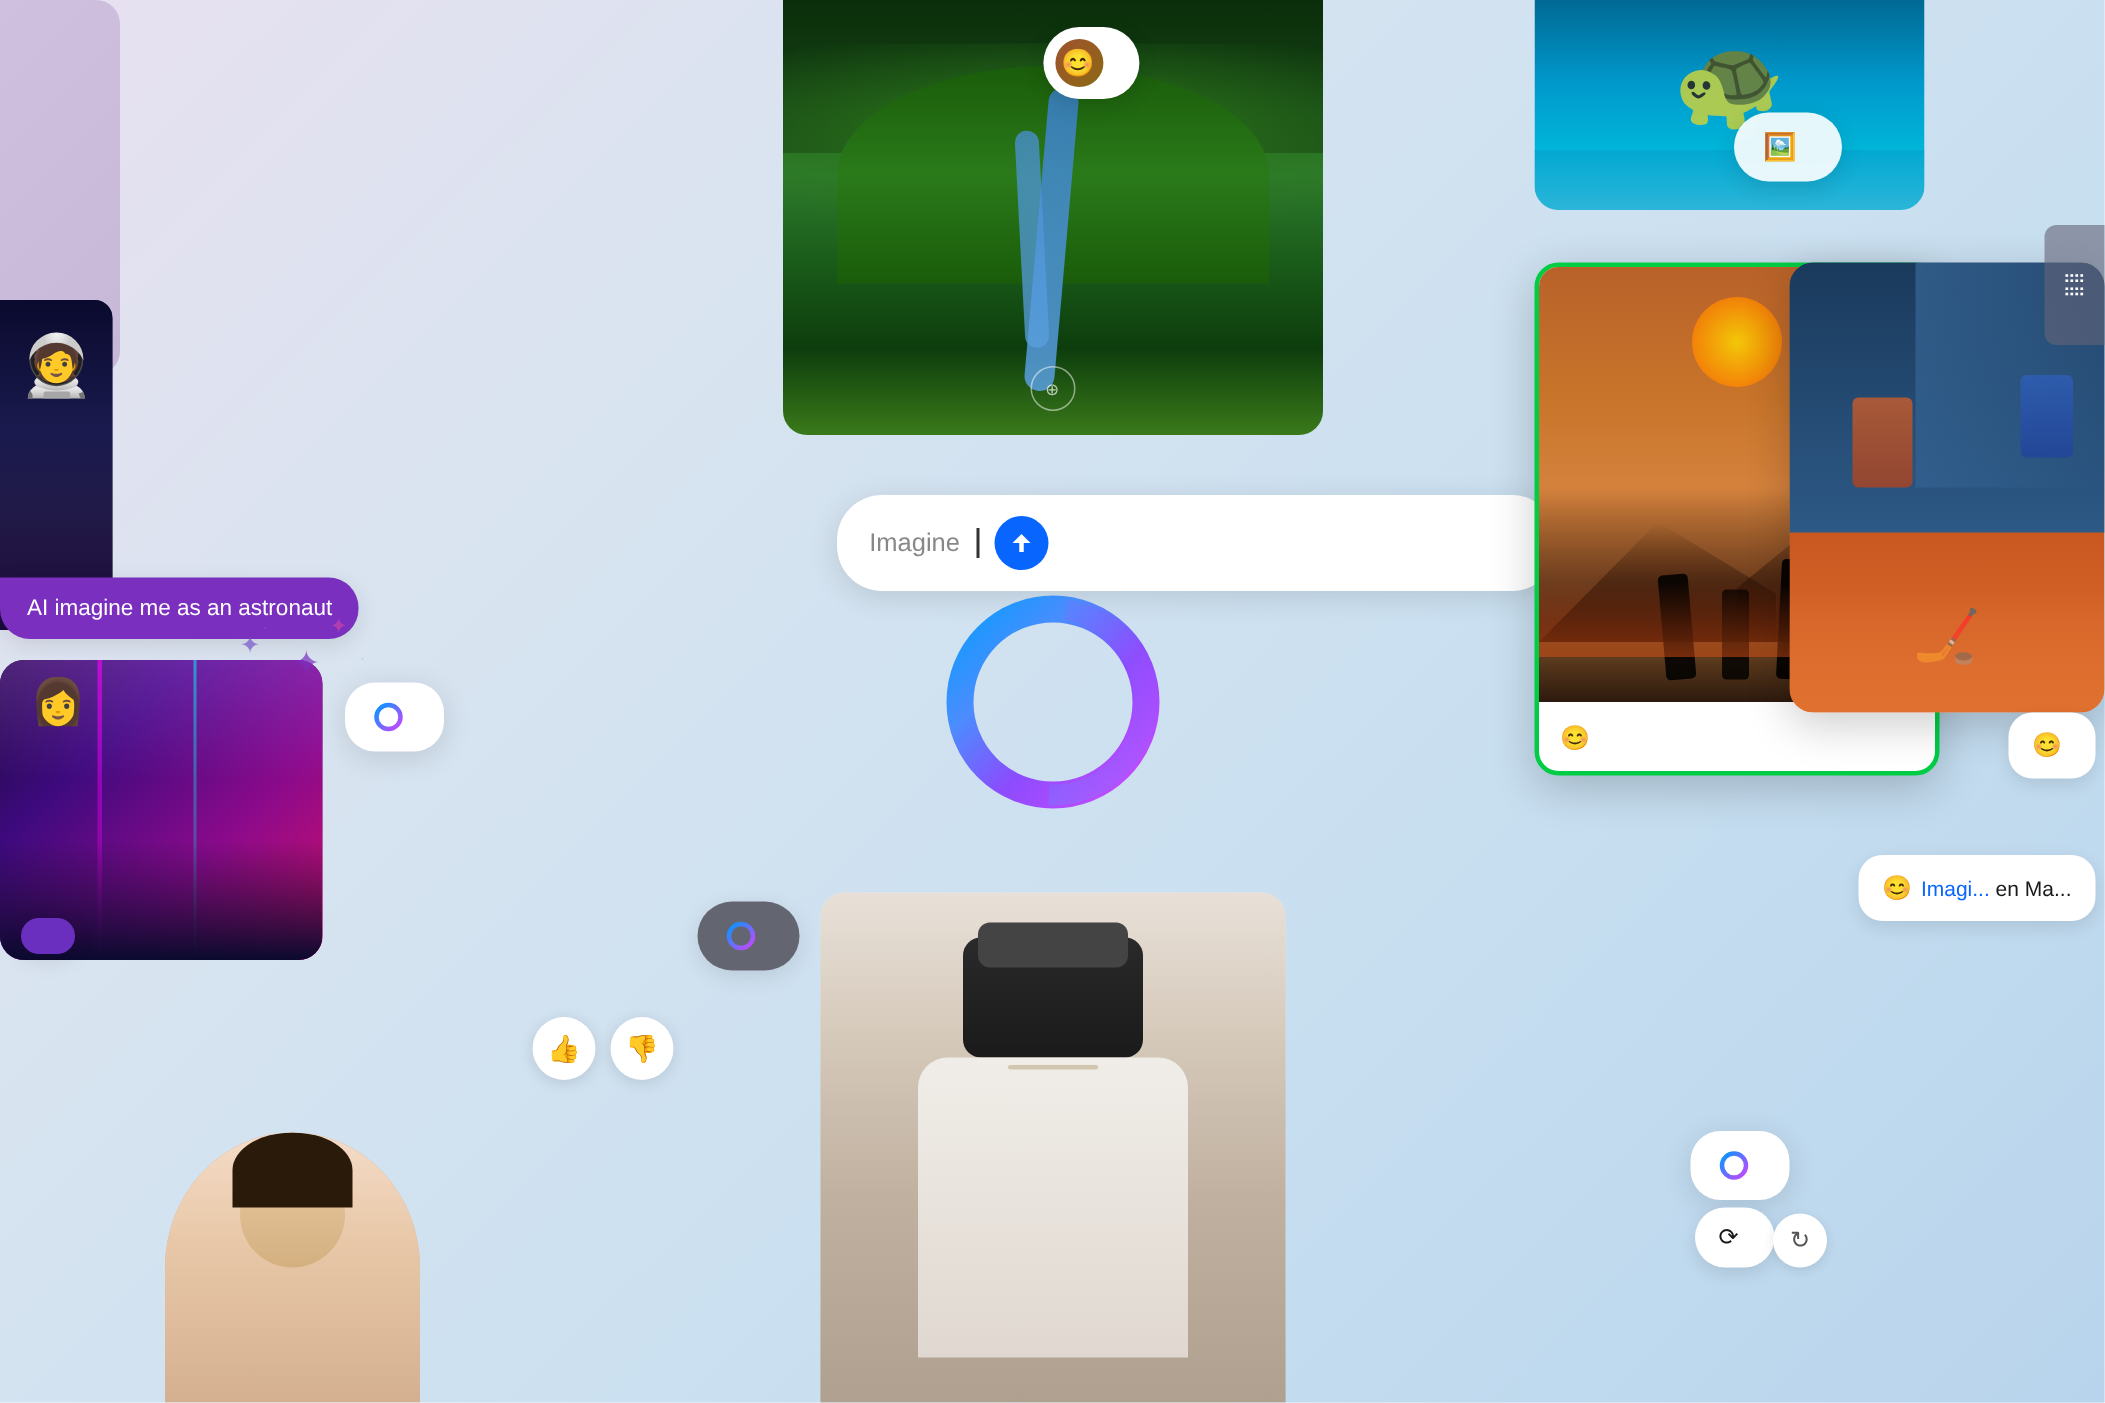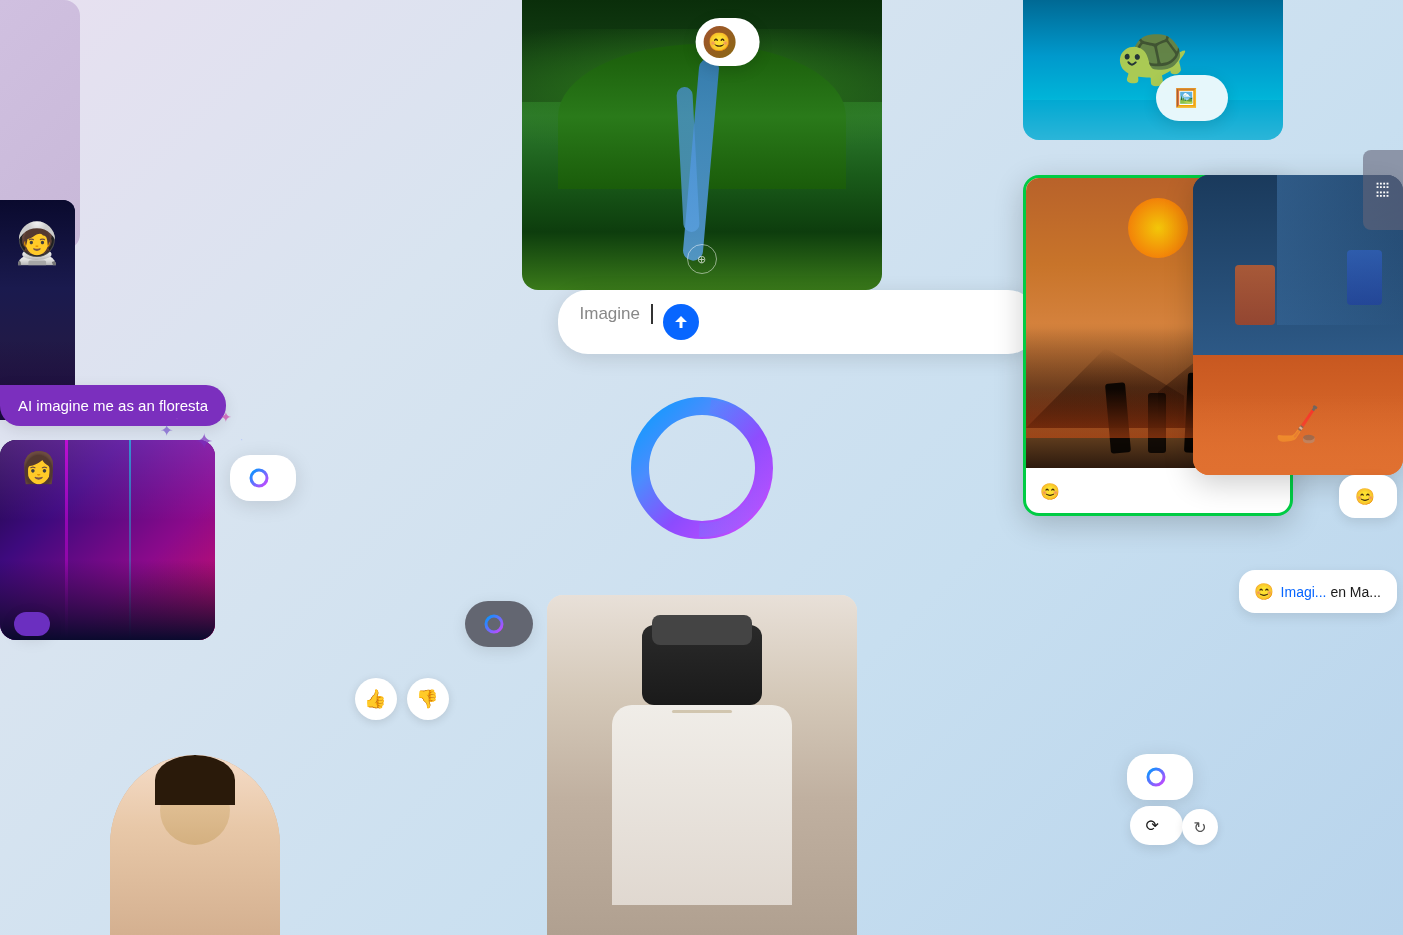--- a/index.html
+++ b/index.html
@@ -58,25 +58,26 @@
       color: white;
     }
 
     
     .search-bar {
       position: absolute;
       background: white;
       border-radius: 30px;
       padding: 14px 16px 14px 22px;
       display: flex;
-      align-items: flex-start;
+      align-items: center;
       gap: 10px;
       box-shadow: 0 4px 20px rgba(0,0,0,0.12);
       font-size: 17px;
       color: #1a1a1a;
+      margin-top: 40px;
     }
 
     .search-bar .cursor {
       display: inline-block;
       width: 2px;
       height: 20px;
       background: #333;
       margin-left: 1px;
       vertical-align: middle;
     }
@@ -411,21 +412,21 @@
 <div class="left-blur-card" style="background:linear-gradient(135deg,#d0c0e0,#c8b8d8);"></div>
 
 <div class="astronaut-card">
   <div style="width:100%;height:100%;background:linear-gradient(180deg,#0a0a2e 0%,#1a1a4e 40%,#2a1a3e 100%);position:relative;overflow:hidden;">
     <div style="position:absolute;top:20px;left:50%;transform:translateX(-50%);font-size:40px;">🧑‍🚀</div>
     <div style="position:absolute;bottom:0;left:0;right:0;height:80px;background:linear-gradient(0deg,#1a0a3e,transparent);"></div>
   </div>
 </div>
 
 <div class="chat-bubble purple" style="left:0px;top:385px;border-radius:0 20px 20px 20px;">
-  <span>AI imagine me as an floresta</span>
+  <span>AI imagine me as an astronaut</span>
 </div>
 
 <div class="neon-card">
   <div style="width:100%;height:100%;background:linear-gradient(135deg,#1a0a3e 0%,#3e0a7e 30%,#8b0a8b 65%,#d41068 100%);position:relative;overflow:hidden;">
 
     <div style="position:absolute;top:0;left:0;right:0;height:40%;background:linear-gradient(180deg,rgba(200,100,255,0.3),transparent);"></div>
     <div style="position:absolute;top:10px;left:20px;font-size:30px;">👩</div>
 
     <div style="position:absolute;top:0;left:30%;width:3px;height:100%;background:linear-gradient(180deg,#ff00ff,rgba(255,0,255,0.2));opacity:0.6;"></div>
     <div style="position:absolute;top:0;left:60%;width:2px;height:100%;background:linear-gradient(180deg,#00ffff,rgba(0,255,255,0.2));opacity:0.5;"></div>

